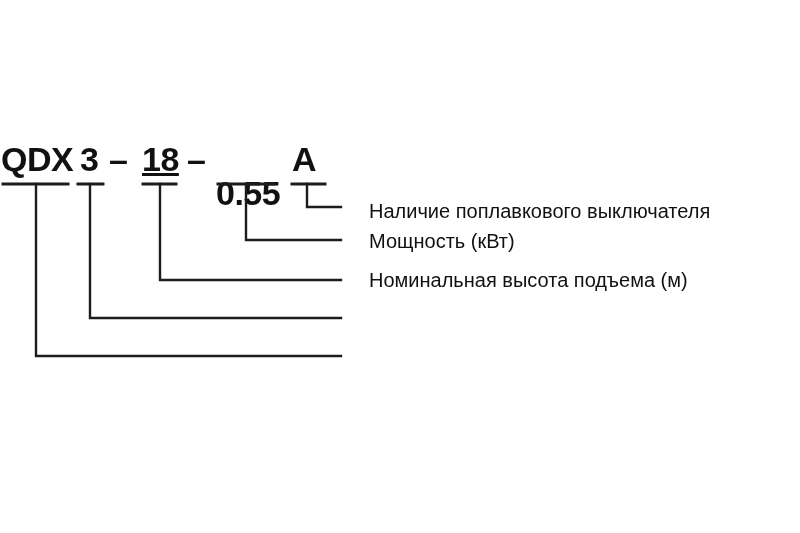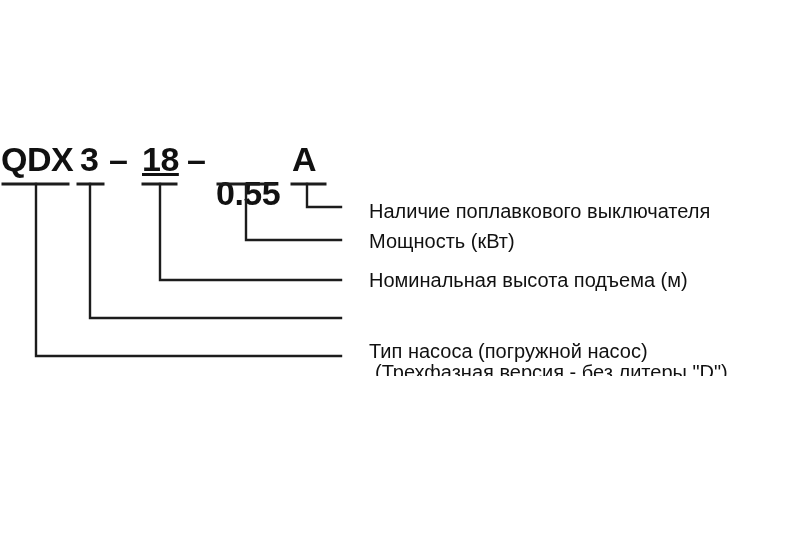--- a/index.html
+++ b/index.html
@@ -85,18 +85,14 @@
         <path d="M160 184 V280 H341"></path>
         <path d="M90 184 V318 H341"></path>
         <path d="M36 184 V356 H341"></path>
       </g>
     </g>
   </svg>
 
   <div class="label label-1">Наличие поплавкового выключателя</div>
   <div class="label label-3">Номинальная высота подъема (м)</div>
   <div class="label label-2">Мощность (кВт)</div>
-  <div class="label label-5">
-    <div class="line1">Тип насоса (погружной насос)</div>
-    <div class="line2">(Трехфазная версия - без литеры "D")</div>
-  </div>
 
 </div>
 
 </body></html>

